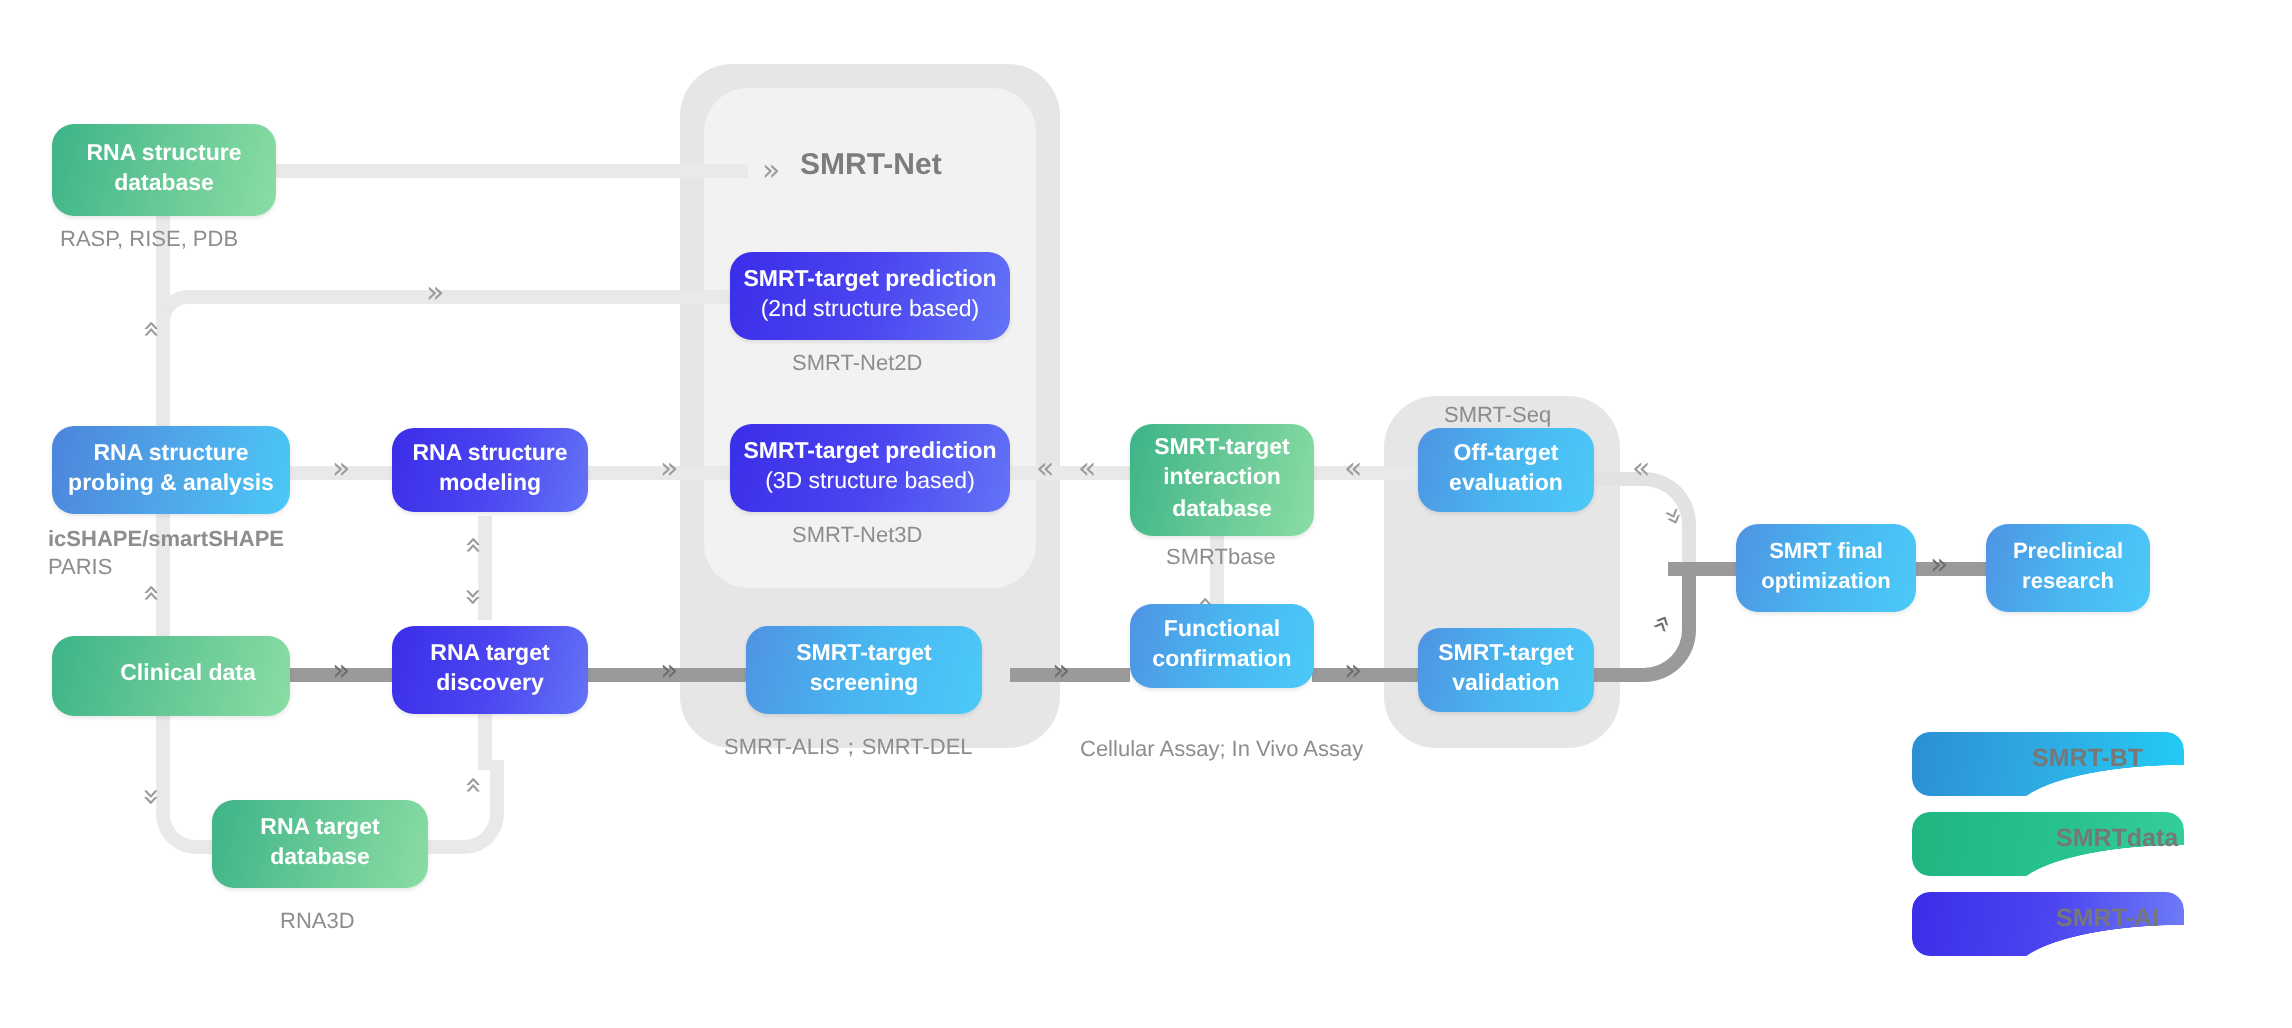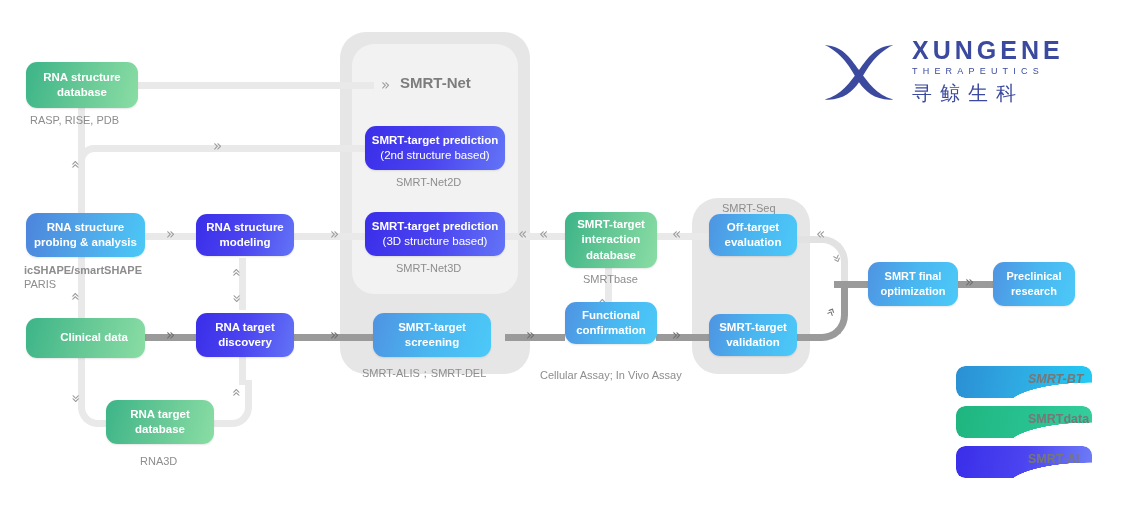--- a/index.html
+++ b/index.html
@@ -252,41 +252,27 @@
   <div class="cap" style="left:30px;top:114px;">RASP, RISE,  PDB</div>
   <div class="cap" style="left:24px;top:264px;font-weight:bold;">icSHAPE/smartSHAPE</div>
   <div class="cap" style="left:24px;top:278px;">PARIS</div>
   <div class="cap" style="left:140px;top:455px;">RNA3D</div>
   <div class="cap" style="left:396px;top:176px;text-align:center;">SMRT-Net2D</div>
   <div class="cap" style="left:396px;top:262px;">SMRT-Net3D</div>
   <div class="cap" style="left:362px;top:366px;">SMRT-ALIS；SMRT-DEL</div>
   <div class="cap" style="left:583px;top:273px;">SMRTbase</div>
   <div class="cap" style="left:540px;top:369px;">Cellular Assay; In Vivo Assay</div>
 
-  <div class="logo">
-    <svg class="logo-mark" viewBox="0 0 100 84">
-      <path d="M6 6 C30 8 38 22 50 38 C62 54 72 70 94 76 C72 78 58 66 50 54
-               C42 42 32 18 6 6 Z" fill="#3b4a9e"></path>
-      <path d="M94 6 C70 8 62 22 50 38 C38 54 28 70 6 76 C28 78 42 66 50 54
-               C58 42 68 18 94 6 Z" fill="#3b4a9e"></path>
-      <path d="M50 30 C62 22 76 18 94 6 C74 22 64 30 52 38 Z" fill="#fff" opacity="0"></path>
-    </svg>
-    <div class="logo-txt">
-      <div class="logo-en">XUNGENE</div>
-      <div class="logo-sub">THERAPEUTICS</div>
-      <div class="logo-cn">寻鲸生科</div>
-    </div>
-  </div>
 
   <div class="legend">
     <div class="leg-row">
       <div class="leg-sw sw-bt">
           <i></i>
         </div>
-      <div class="leg-lbl" style="left:72px;font-style:italic;">SMRT-BT</div>
+      <div class="leg-lbl" style="left:60px;">SMRT-BT</div>
     </div>
     <div class="leg-row">
       <div class="leg-sw sw-da">
           <i></i>
         </div>
       <div class="leg-lbl" style="left:72px;">SMRTdata</div>
     </div>
     <div class="leg-row">
       <div class="leg-sw sw-ai">
           <i></i>

